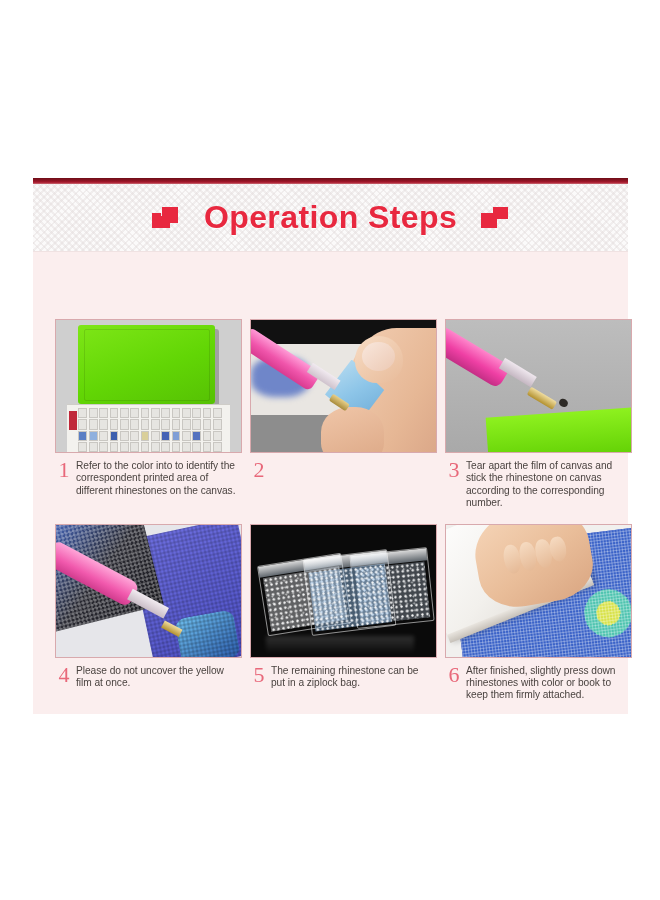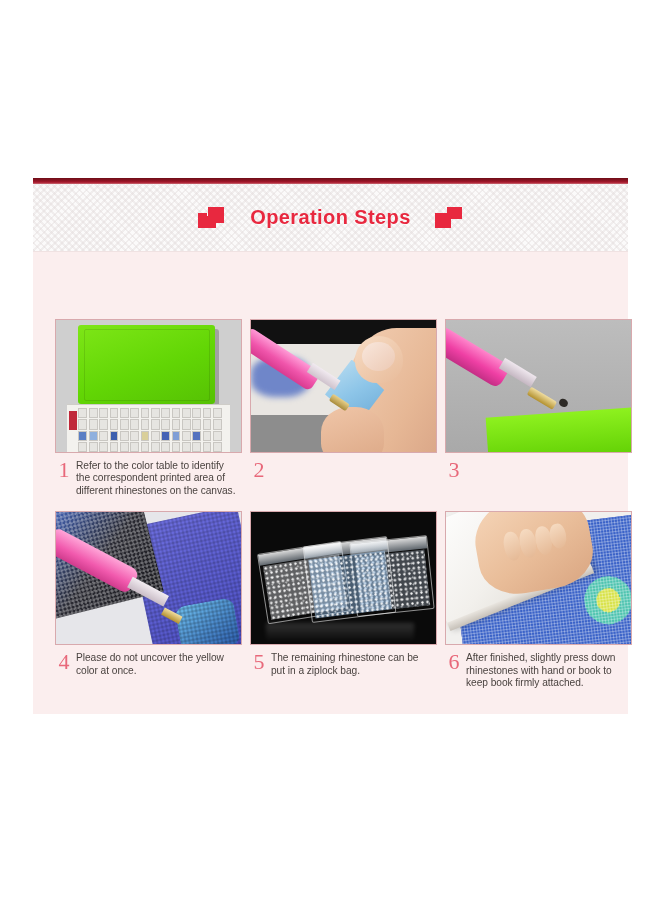--- a/index.html
+++ b/index.html
@@ -50,21 +50,21 @@
       #fbfafa;
     display: flex;
     align-items: center;
     justify-content: center;
     gap: 22px;
     border-bottom: 1px solid #f0e2e2;
   }
 
   .title {
     color: #e8283f;
-    font-size: 20px;
+    font-size: 32px;
     font-weight: bold;
     letter-spacing: .4px;
     text-shadow: 0 1px 0 rgba(255,255,255,.75);
     white-space: nowrap;
   }
 
   
   .deco { position: relative; width: 30px; height: 26px; flex: none; }
   .deco i { position: absolute; display: block; background: #e8283f; }
   .deco.left  .sq-a { left: 0;  top: 8px;  width: 9px;  height: 15px; }
@@ -425,21 +425,21 @@
                     <span></span>
                     <span></span>
                     <span></span>
                     <span></span>
                   </span>
               </div>
             </div>
           </div>
           <div class="caption">
             <span class="step-num">1</span>
-            <span class="step-text">Refer to the color table to identify the correspondent printed area of different rhinestones on the canvas.</span>
+            <span class="step-text">Refer to the color into to identify the correspondent printed area of different rhinestones on the canvas.</span>
           </div>
         </div>
 
         <div class="cell">
           <div class="photo">
             <div class="p2 ph">
               <div class="topband"></div>
               <div class="bluebg"></div>
               <div class="darkbar"></div>
               <div class="hand"></div>
@@ -462,41 +462,42 @@
             <div class="p3 ph">
               <div class="tray"></div>
               <div class="pen"></div>
               <div class="shaft"></div>
               <div class="gold"></div>
               <div class="nozzle"></div>
             </div>
           </div>
           <div class="caption">
             <span class="step-num">3</span>
+            <span class="step-text">Tear apart the film of canvas and stick the rhinestone on canvas according to the corresponding number.</span>
           </div>
         </div>
 
       </div>
 
       <div class="row">
 
         <div class="cell">
           <div class="photo">
             <div class="p4 ph">
               <div class="canvas-r"></div>
               <div class="canvas-l"></div>
               <div class="lightblue"></div>
               <div class="pen"></div>
               <div class="shaft"></div>
               <div class="gold"></div>
             </div>
           </div>
           <div class="caption">
             <span class="step-num">4</span>
-            <span class="step-text">Please do not uncover the yellow color at once.</span>
+            <span class="step-text">Please do not uncover the yellow film at once.</span>
           </div>
         </div>
 
         <div class="cell">
           <div class="photo">
             <div class="p5 ph">
               <div class="bag bag1">
                   <span class="zip"></span>
                   <span class="fill"></span>
                 </div>
@@ -525,21 +526,21 @@
               <div class="hand">
                 <span class="knuckle k1"></span>
                 <span class="knuckle k2"></span>
                 <span class="knuckle k3"></span>
                 <span class="knuckle k4"></span>
               </div>
             </div>
           </div>
           <div class="caption">
             <span class="step-num">6</span>
-            <span class="step-text">After finished, slightly press down rhinestones with hand or book to keep book firmly attached.</span>
+            <span class="step-text">After finished, slightly press down rhinestones with color or book to keep them firmly attached.</span>
           </div>
         </div>
 
       </div>
 
     </div>
   </div>
 </div>
 
 </body></html>

